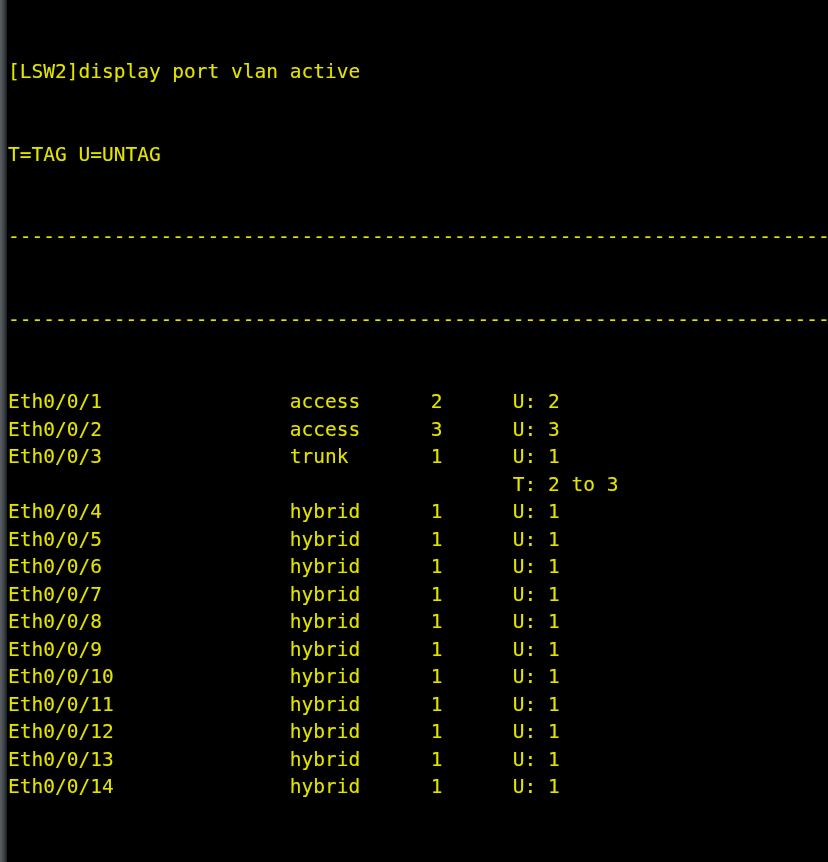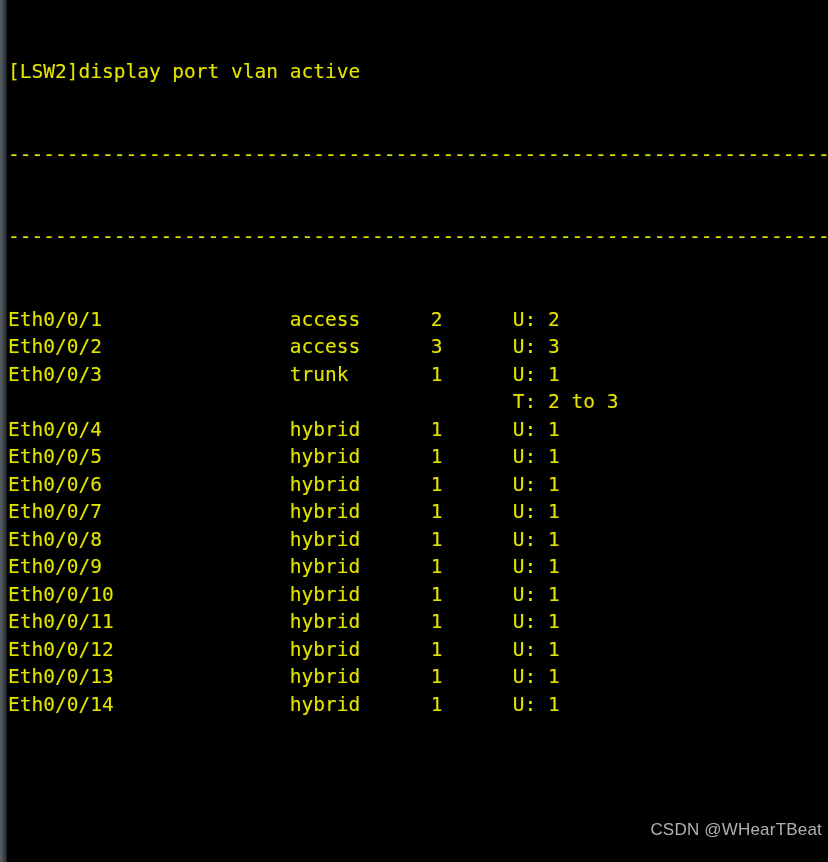--- a/index.html
+++ b/index.html
@@ -61,21 +61,21 @@
 </style>
 </head>
 <body>
 
 <div id="screen">
 
   <div id="left-rail"></div>
 
   <div id="term">
     <div class="line">[LSW2]display port vlan active</div>
+    <div class="line">T=TAG U=UNTAG</div>
     <div class="line">--------------------------------------------------------------------------------</div>
     <div class="line">--------------------------------------------------------------------------------</div>
     <div id="rows"><div class="line">Eth0/0/1                access      2      U: 2</div><div class="line">Eth0/0/2                access      3      U: 3</div><div class="line">Eth0/0/3                trunk       1      U: 1</div><div class="line">                                           T: 2 to 3</div><div class="line">Eth0/0/4                hybrid      1      U: 1</div><div class="line">Eth0/0/5                hybrid      1      U: 1</div><div class="line">Eth0/0/6                hybrid      1      U: 1</div><div class="line">Eth0/0/7                hybrid      1      U: 1</div><div class="line">Eth0/0/8                hybrid      1      U: 1</div><div class="line">Eth0/0/9                hybrid      1      U: 1</div><div class="line">Eth0/0/10               hybrid      1      U: 1</div><div class="line">Eth0/0/11               hybrid      1      U: 1</div><div class="line">Eth0/0/12               hybrid      1      U: 1</div><div class="line">Eth0/0/13               hybrid      1      U: 1</div><div class="line">Eth0/0/14               hybrid      1      U: 1</div></div>
     
   </div>
 
-  <div id="watermark">CSDN @WHearTBeat</div>
 
 </div>
 
 </body></html>

